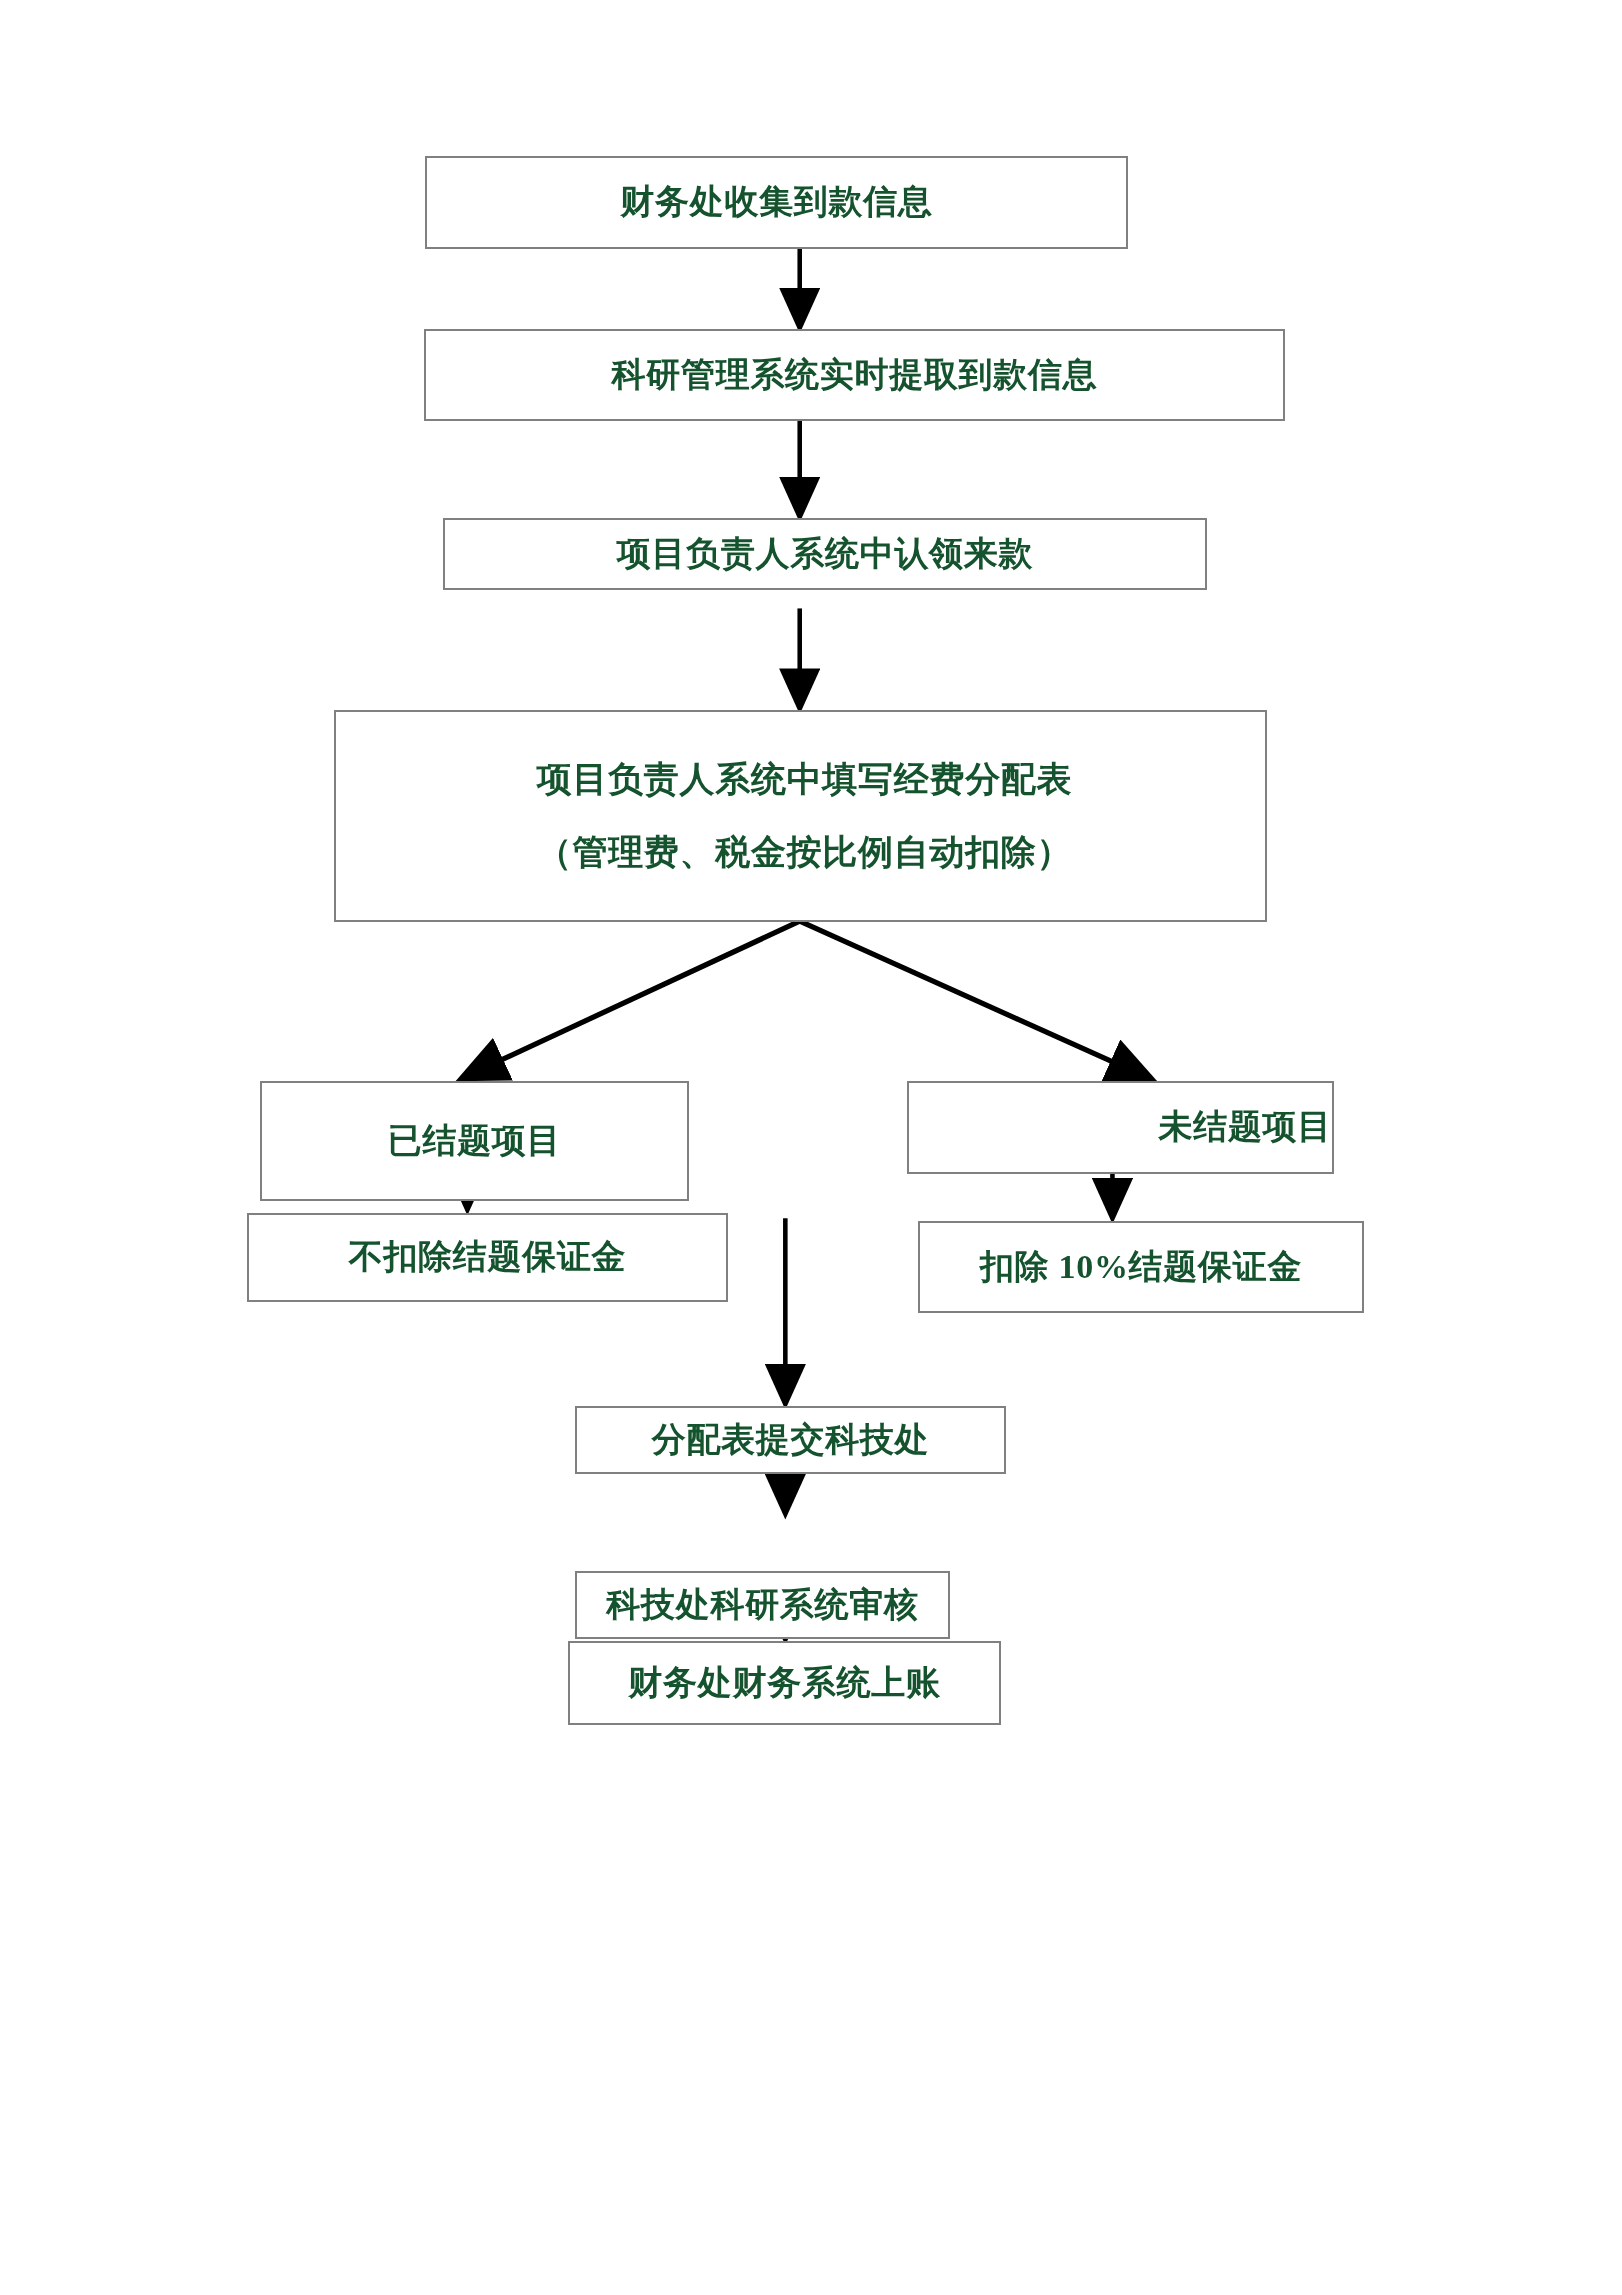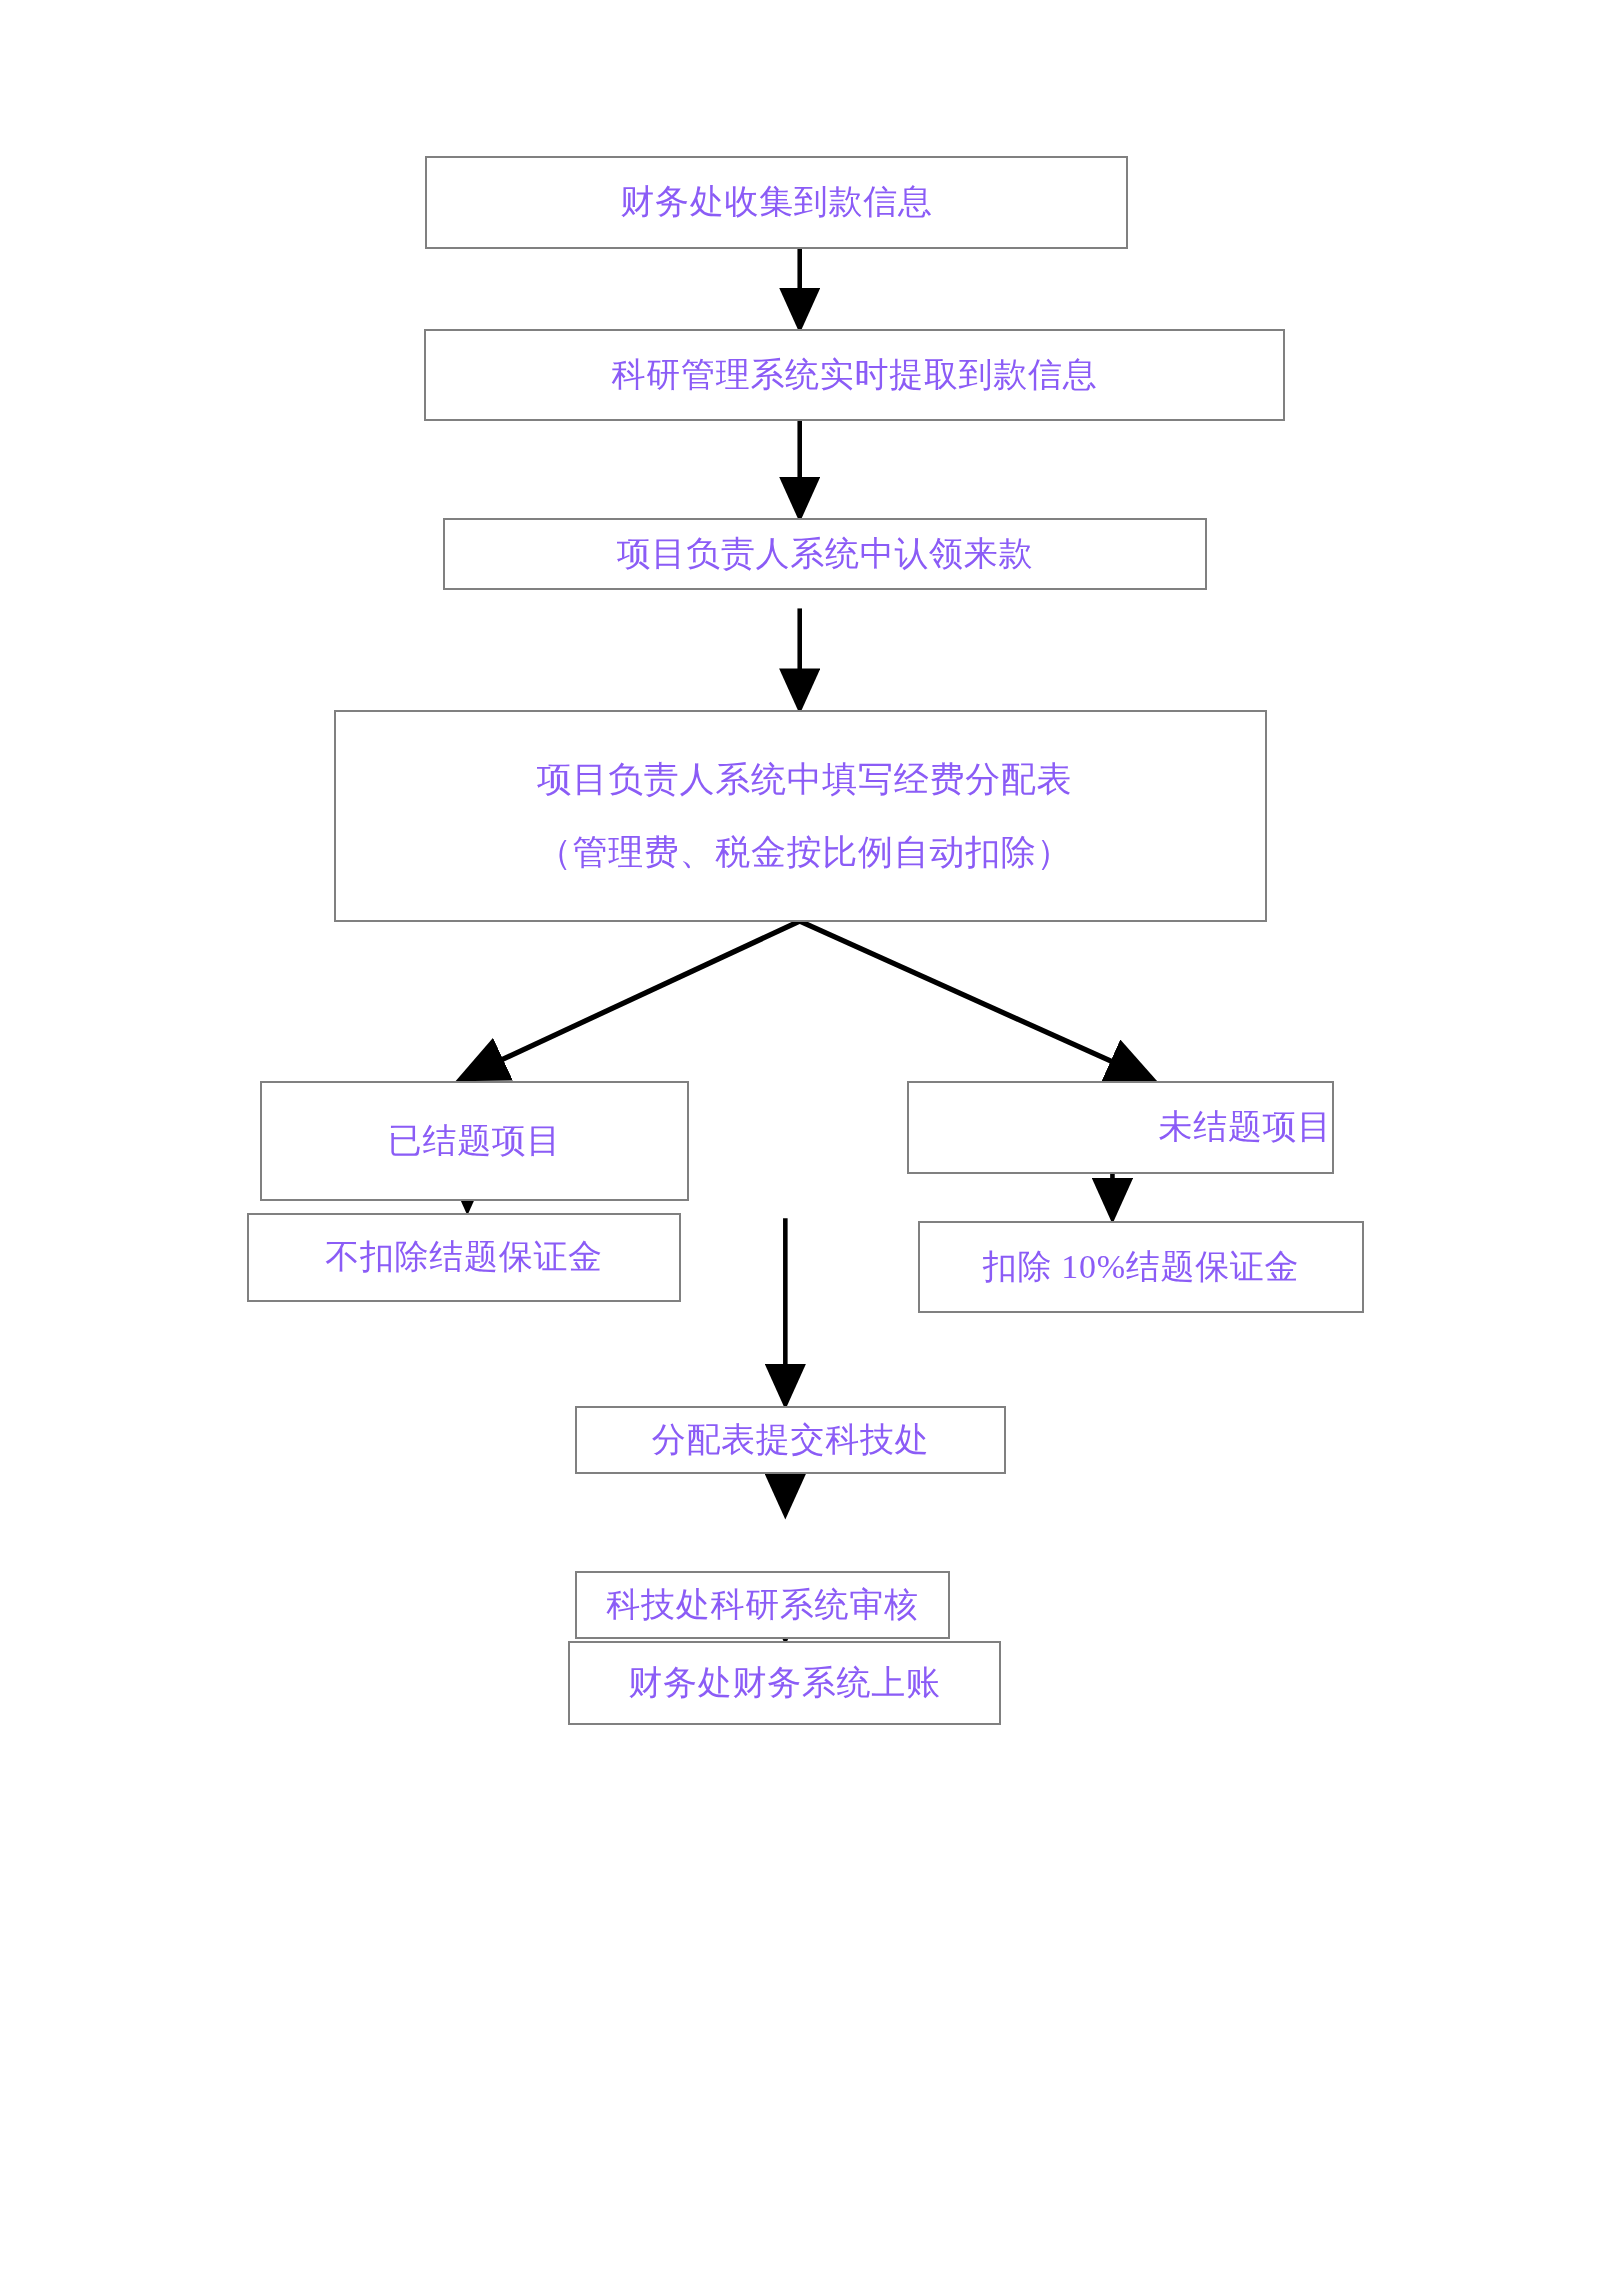--- a/index.html
+++ b/index.html
@@ -27,26 +27,27 @@
   .node {
     position: absolute;
     box-sizing: border-box;
     border: 2.6px solid #808080;
     background: #ffffff;
     display: flex;
     flex-direction: column;
     align-items: center;
     justify-content: center;
     text-align: center;
-    color: #8b5cf6;
+    color: #14532d;
     font-size: 34px;
     line-height: 1.25;
     letter-spacing: 0.7px;
     white-space: nowrap;
     z-index: 2;
+    font-weight: bold;
   }
   .node .line {
     display: block;
   }
   .node.two-line {
     font-size: 35px;
     padding-left: 8px;
   }
   .node.two-line .line:first-child {
     margin-bottom: 29px;
@@ -103,21 +104,21 @@
   </div>
 
   <div class="node" style="left:260px; top:1081px; width:429px; height:120px;">
     <span class="line">已结题项目</span>
   </div>
 
   <div class="node" style="left:907px; top:1081px; width:427px; height:93px;align-items:flex-end;">
     <span class="line">未结题项目</span>
   </div>
 
-  <div class="node" style="left:247px; top:1213px; width:434px; height:89px;">
+  <div class="node" style="left:247px; top:1213px; width:481px; height:89px;">
     <span class="line">不扣除结题保证金</span>
   </div>
 
   <div class="node" style="left:890px; top:1221px; width:446px; height:92px;margin-left:28px;">
     <span class="line">扣除 10%结题保证金</span>
   </div>
 
   <div class="node" style="left:575px; top:1406px; width:431px; height:68px;">
     <span class="line">分配表提交科技处</span>
   </div>

